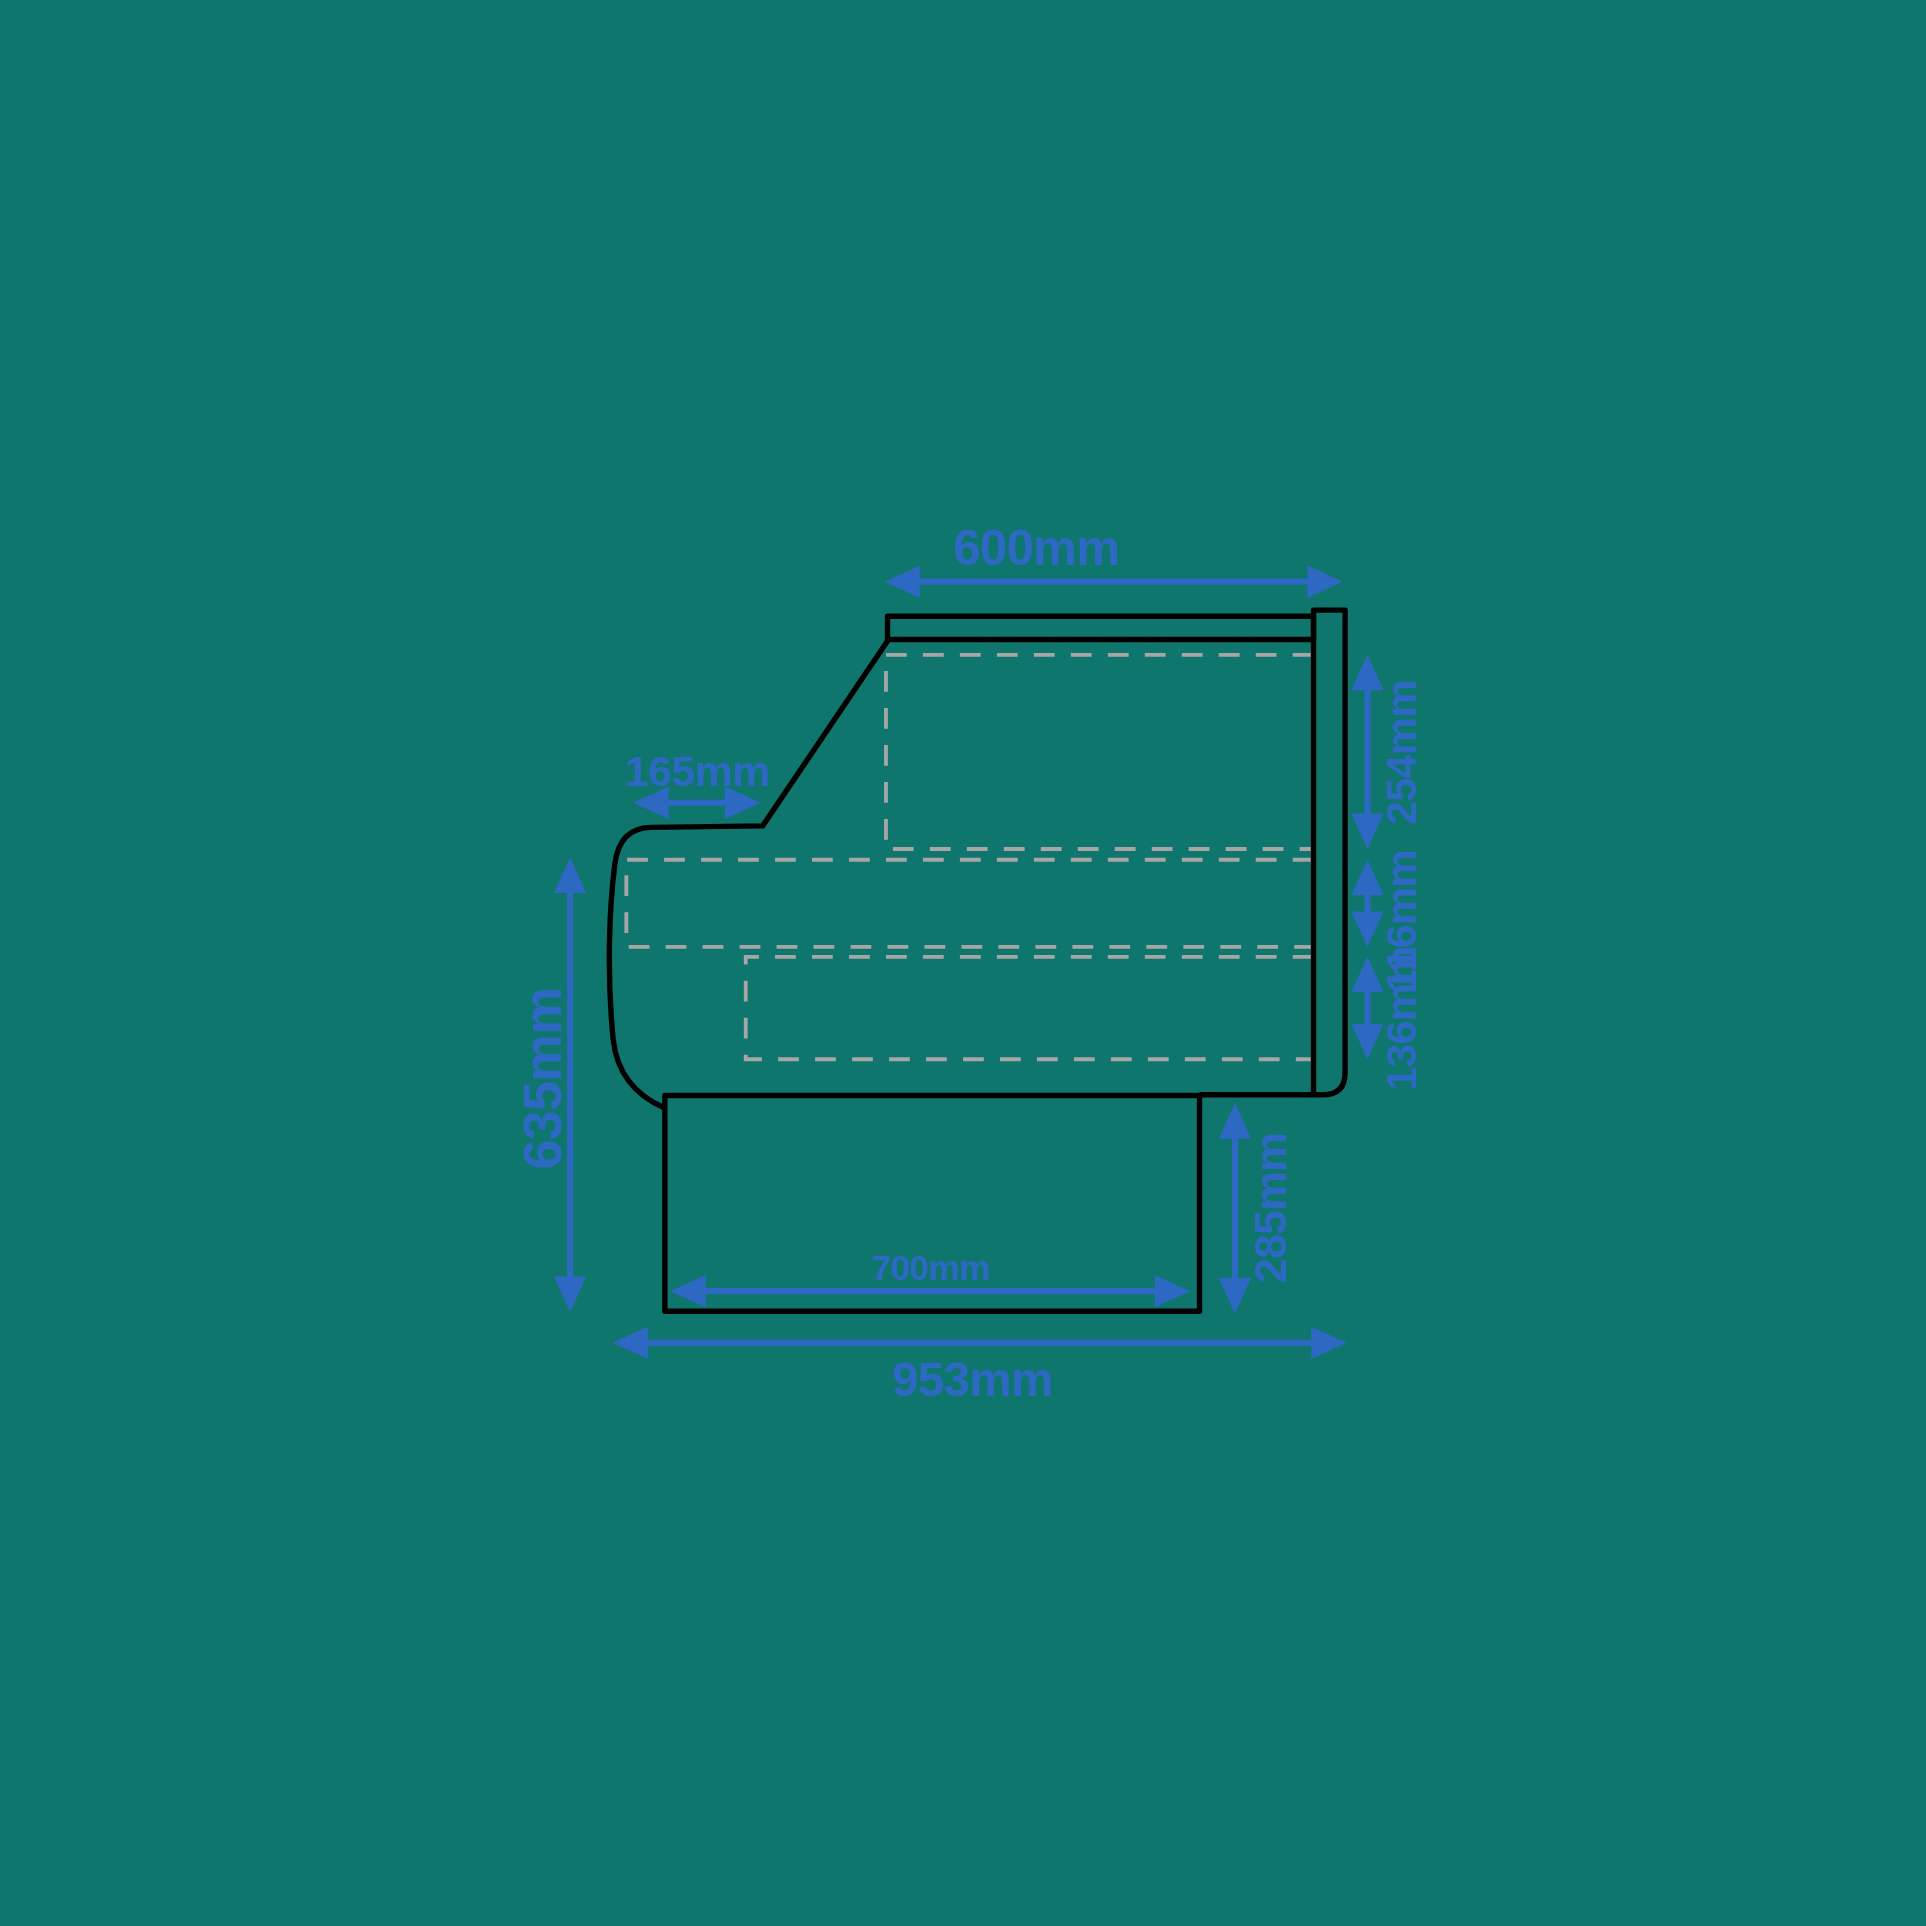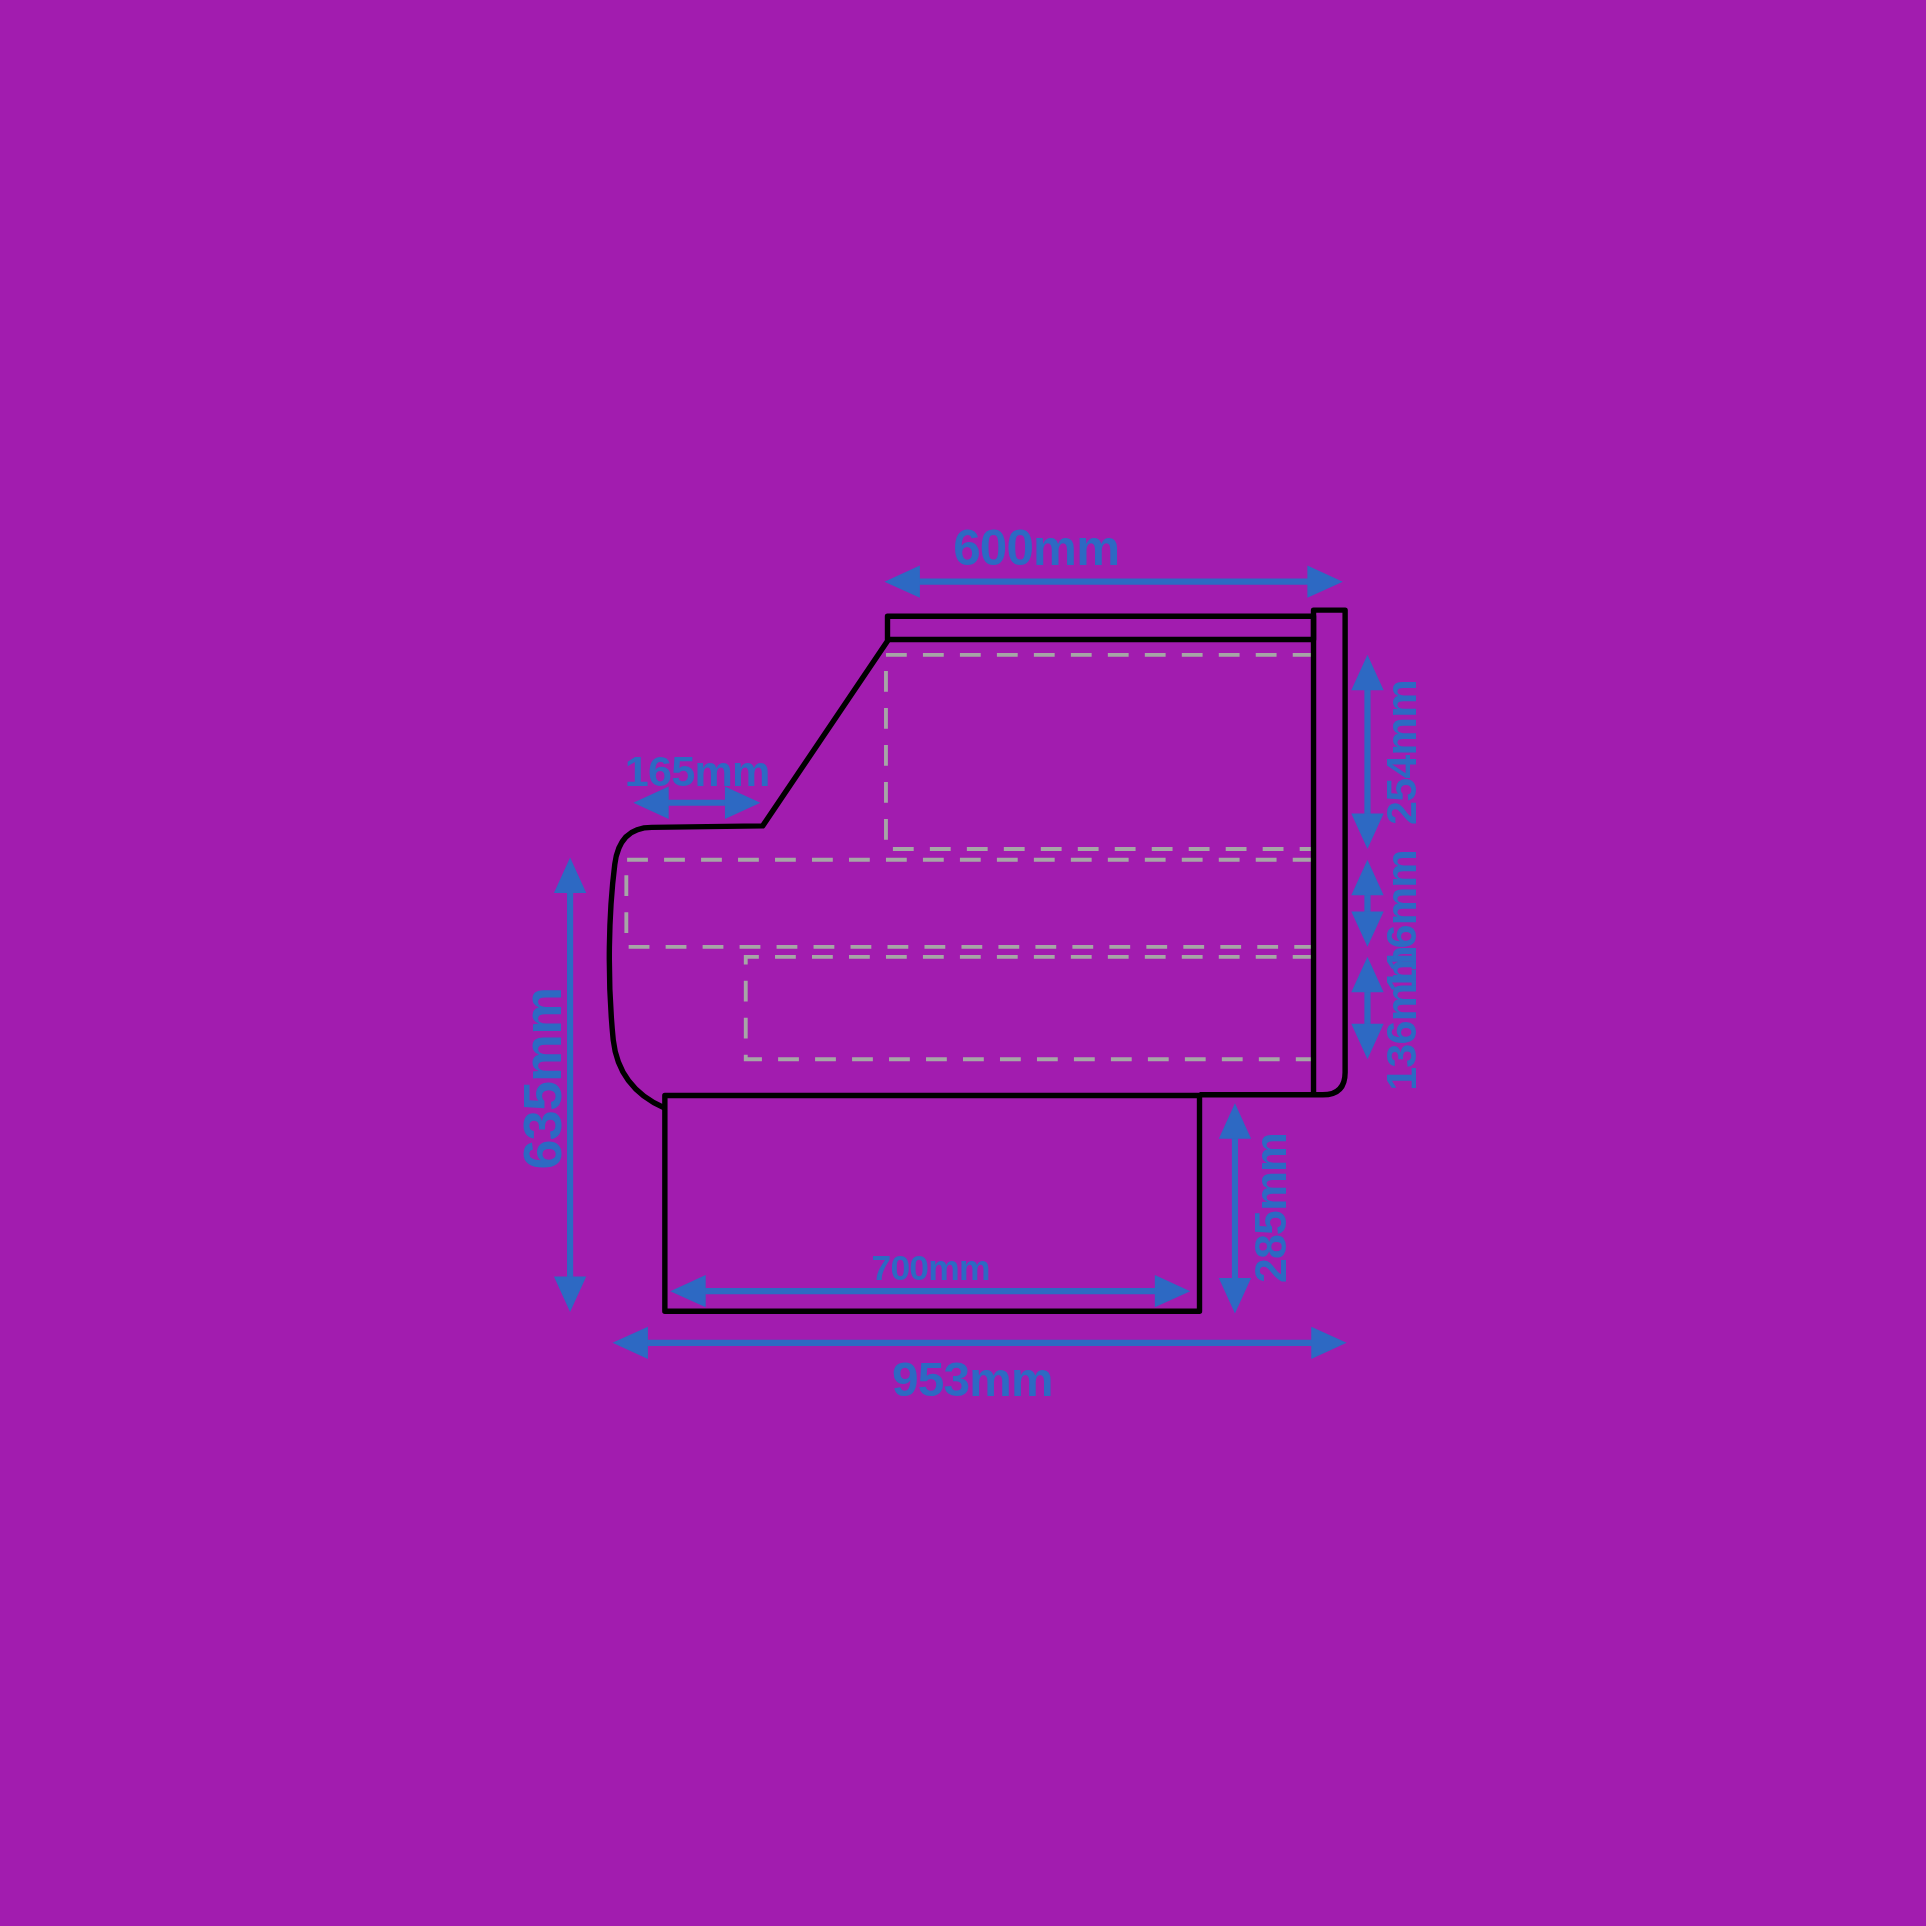--- a/index.html
+++ b/index.html
@@ -1,19 +1,19 @@
 <!DOCTYPE html>
 <html style="font-size:12.3px"><head>
 <meta charset="utf-8">
 <style>
   html,body{margin:0;padding:0;background:#ffffff;}
   .stage{
     position:relative;
     width:1926px;height:1926px;
-    background:#a21caf;
+    background:#0f766e;
     font-family:"Liberation Sans", sans-serif;
   }
   svg{display:block;}
   .outline{fill:none;stroke:#000000;stroke-width:7;stroke-linejoin:round;stroke-linecap:butt;}
   .outline-round{fill:none;stroke:#000000;stroke-width:7;stroke-linejoin:round;stroke-linecap:round;}
   .hidden-line{fill:none;stroke:#a6a6a6;stroke-width:5;stroke-dasharray:27 21;stroke-linecap:butt;}
   .dim-shaft{fill:none;stroke:#2d69c3;stroke-width:8;stroke-linecap:butt;}
   .dim-head{fill:#2d69c3;stroke:none;}
   .dim-label{fill:#2d69c3;font-weight:bold;text-anchor:middle;letter-spacing:-1px;}
   .fs66{font-size:64px;}

